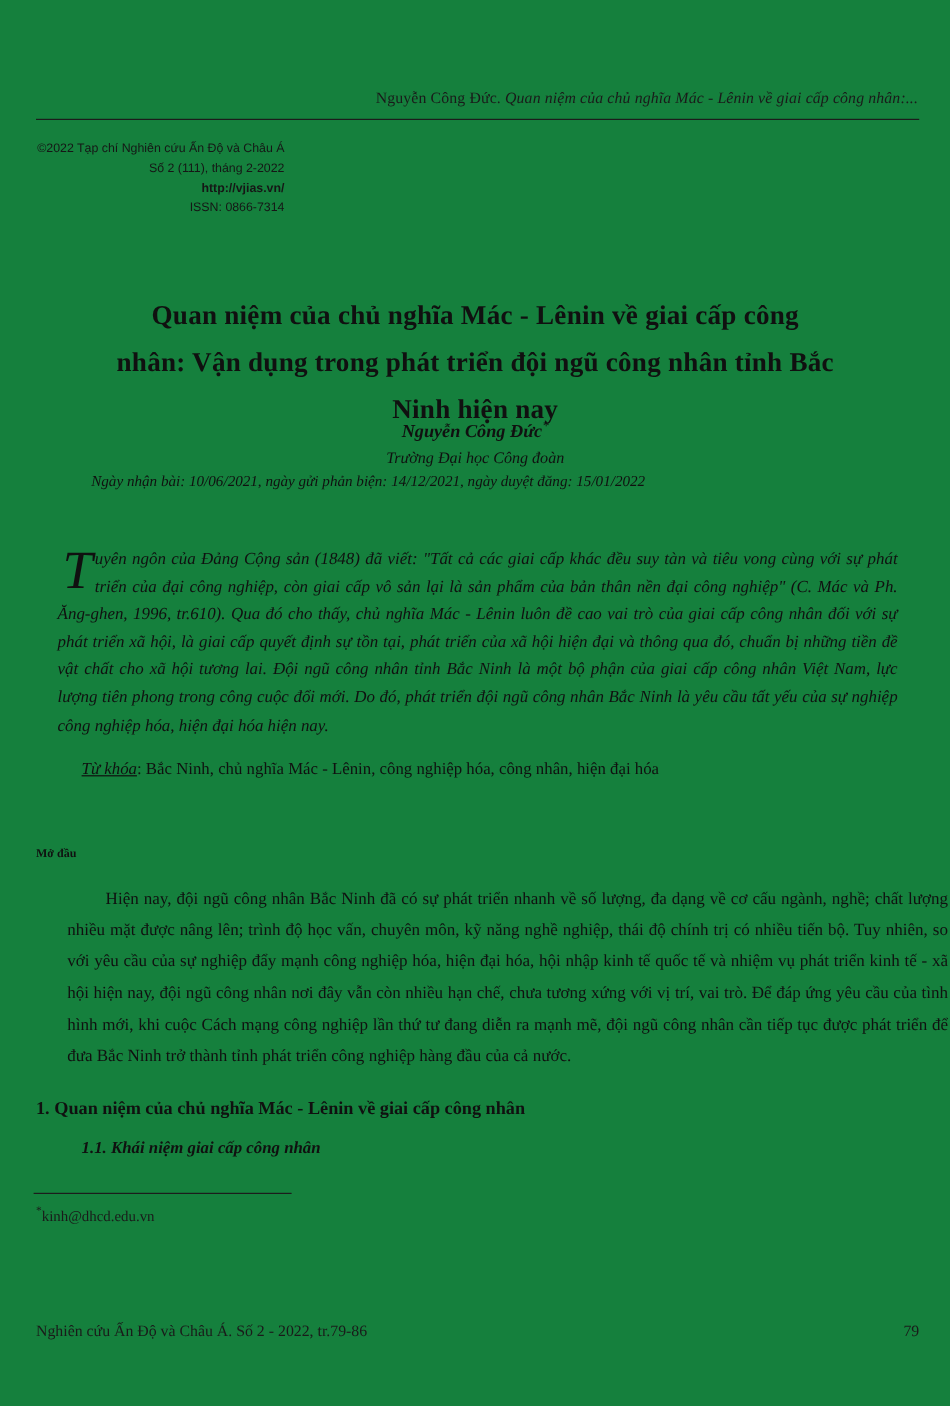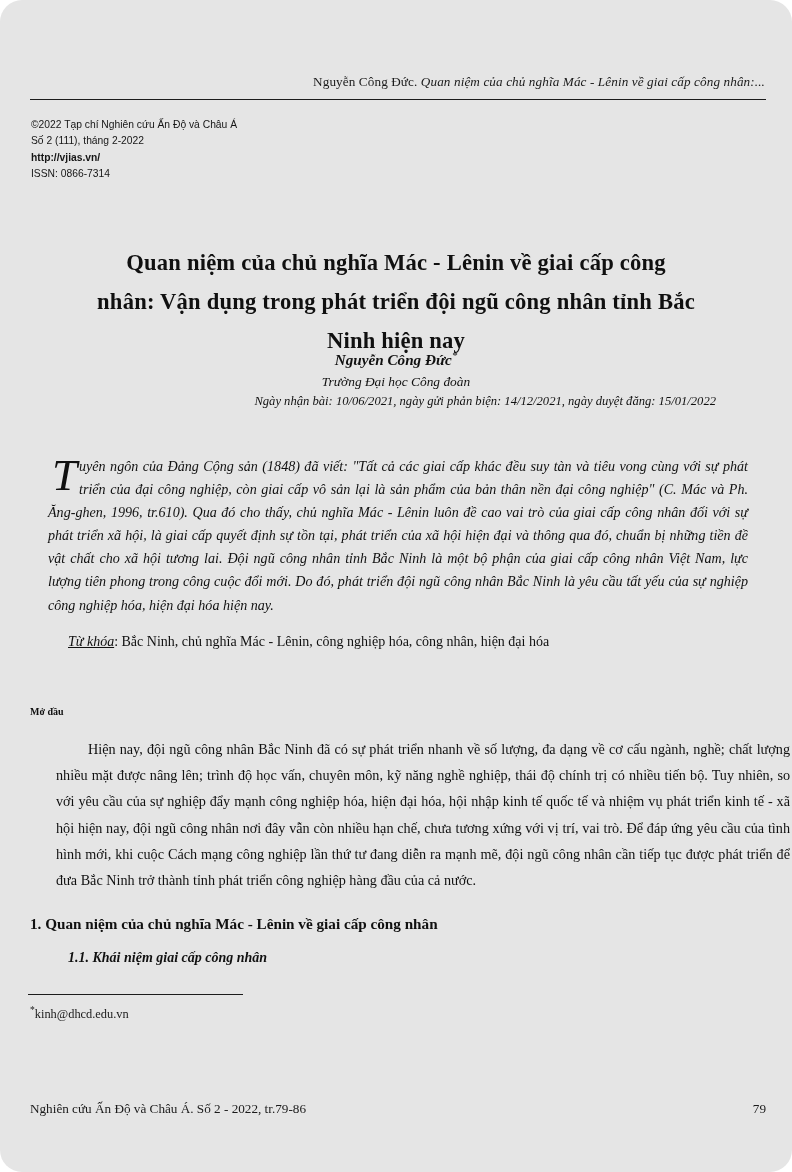--- a/index.html
+++ b/index.html
@@ -14,22 +14,21 @@
     font-family: "Liberation Serif", "DejaVu Serif", serif;
     color: #101010;
     overflow: hidden;
   }
 
   .page {
     position: absolute;
     left: 0; top: 0;
     width: 792px;
     height: 1172px;
-    background: #e5e5e5;
-    border-radius: 22px;
+    background: #15803d;
   }
 
   
   .running-head {
     position: absolute;
     left: 30px;
     top: 74px;
     width: 735px;
     text-align: right;
     font-size: 13.2px;
@@ -50,20 +49,21 @@
 
   
   .journal-meta {
     position: absolute;
     left: 31px;
     top: 117px;
     font-family: "Liberation Sans", "DejaVu Sans", sans-serif;
     font-size: 10.3px;
     line-height: 16.3px;
     color: #161616;
+    text-align: right;
   }
   .journal-meta div { white-space: nowrap; }
   .journal-meta .url { font-weight: bold; }
 
   
   .article-title {
     position: absolute;
     left: 96px;
     top: 228px;
     width: 600px;
@@ -97,21 +97,21 @@
     width: 600px;
     text-align: center;
     font-size: 13.4px;
     font-style: italic;
   }
   .dates {
     position: absolute;
     left: 76px;
     top: 394px;
     width: 640px;
-    text-align: right;
+    text-align: left;
     font-size: 12.6px;
     font-style: italic;
     white-space: nowrap;
   }
 
   
   .abstract {
     position: absolute;
     left: 48px;
     top: 455px;

